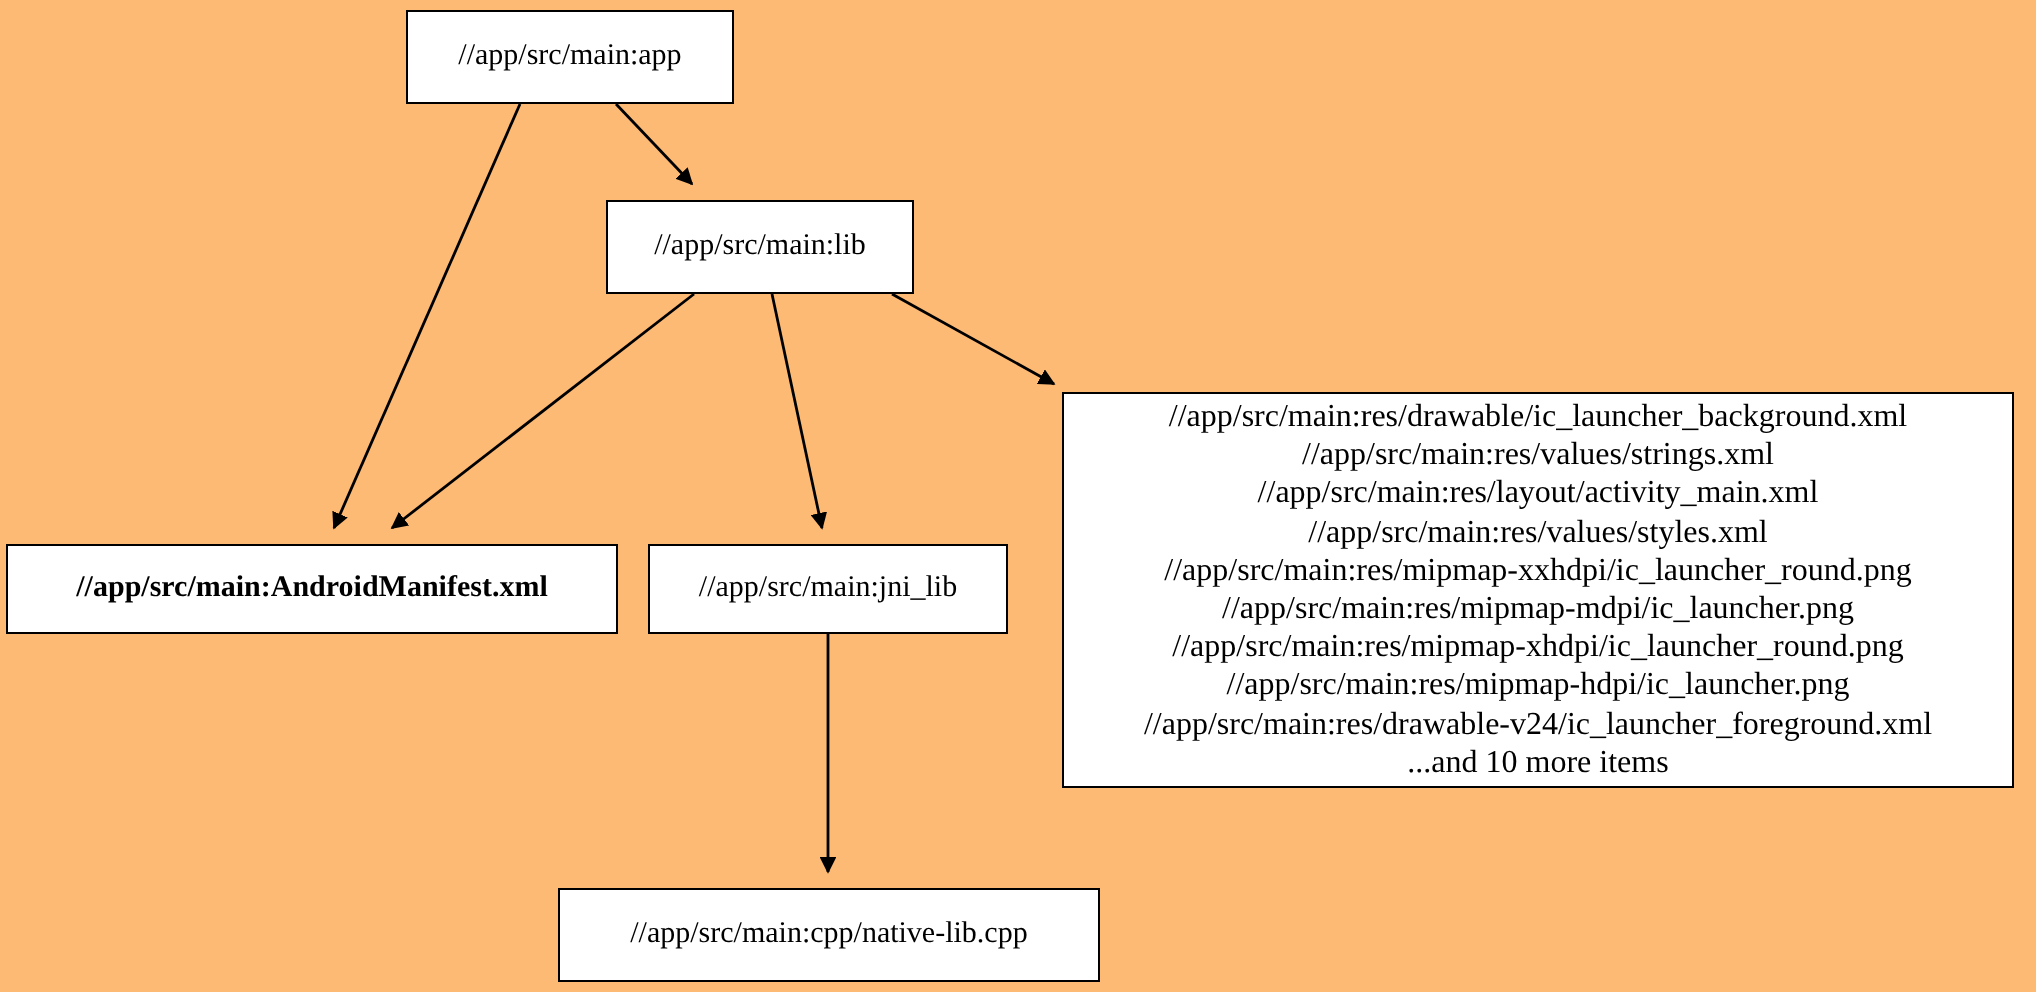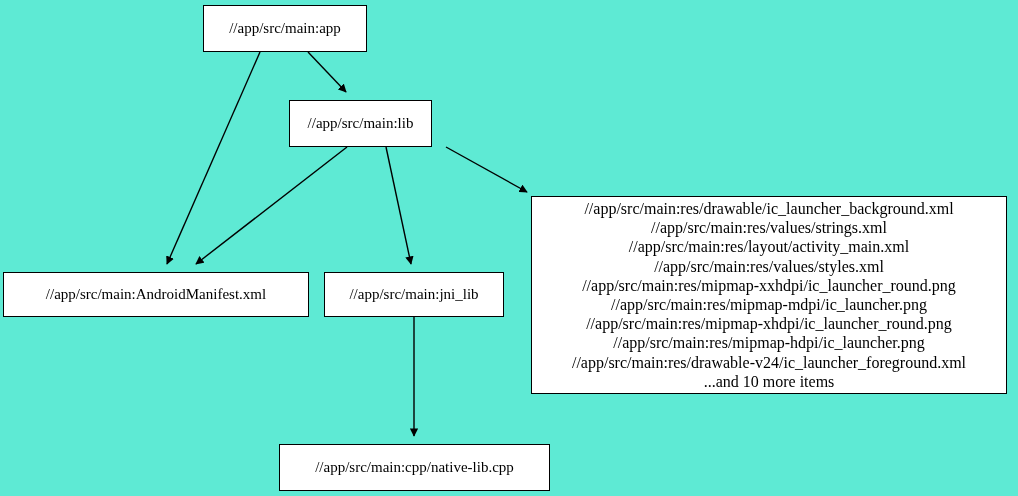--- a/index.html
+++ b/index.html
@@ -4,21 +4,21 @@
 <style>
   html, body {
     margin: 0;
     padding: 0;
     background: #ffffff;
   }
   #graph-canvas {
     position: relative;
     width: 1018px;
     height: 496px;
-    background: #5eead4;
+    background: #fdba74;
     overflow: hidden;
     font-family: "Liberation Serif", "DejaVu Serif", serif;
   }
   #edge-layer {
     position: absolute;
     left: 0;
     top: 0;
     width: 1018px;
     height: 496px;
   }
@@ -37,22 +37,22 @@
     white-space: pre;
     z-index: 2;
   }
   .node-label {
     display: block;
     width: 100%;
     text-align: center;
     white-space: pre;
   }
   #node-app      { left: 203px; top: 5px;   width: 164px; height: 47px; }
-  #node-lib      { left: 289px; top: 100px; width: 143px; height: 47px; }
-  #node-manifest { left: 3px;   top: 272px; width: 306px; height: 45px; }
+  #node-lib      { left: 303px; top: 100px; width: 154px; height: 47px; }
+  #node-manifest { left: 3px;   top: 272px; width: 306px; height: 45px; font-weight: bold; }
   #node-jnilib   { left: 324px; top: 272px; width: 180px; height: 45px; }
   #node-nativelib{ left: 279px; top: 444px; width: 271px; height: 47px; }
   #node-resfiles {
     left: 531px; top: 196px; width: 476px; height: 198px;
     font-size: 16px;
     line-height: 19.2px;
   }
 </style>
 </head>
 <body>

